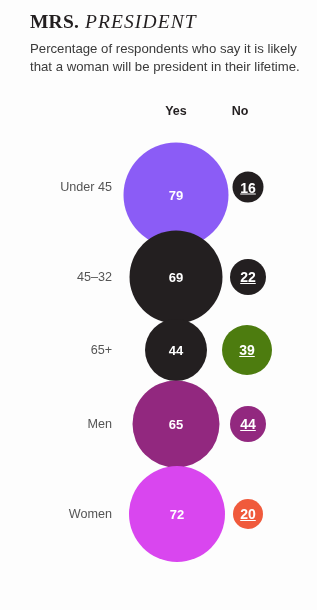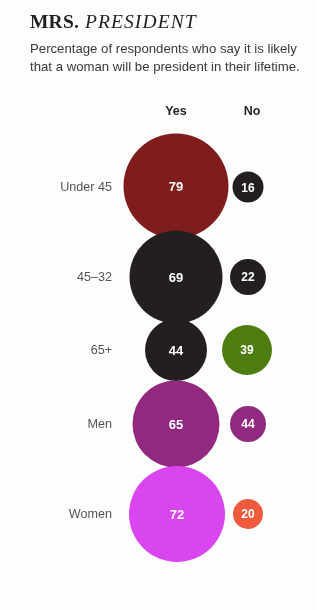--- a/index.html
+++ b/index.html
@@ -58,21 +58,21 @@
   .col-head {
     position: absolute;
     top: 104px;
     font-size: 12.5px;
     font-weight: bold;
     color: #231f20;
     text-align: right;
     transform: translateX(-50%);
   }
   .col-head.yes { left: 176px; }
-  .col-head.no  { left: 252px; }
+  .col-head.no  { left: 240px; }
 
   
   .row-label {
     position: absolute;
     right: 205px;
     font-size: 12.6px;
     color: #555555;
     white-space: nowrap;
     transform: translateY(-50%);
     text-align: right;
@@ -84,21 +84,21 @@
     border-radius: 50%;
     transform: translate(-50%, -50%);
     display: flex;
     align-items: center;
     justify-content: center;
     color: #ffffff;
     font-weight: bold;
     line-height: 1;
   }
   .bubble.yes { font-size: 13px; }
-  .bubble.no  { font-size: 12px; }
+  .bubble.no  { font-size: 14px; text-decoration: underline; }
 
   
   .source {
     position: absolute;
     left: 30px;
     top: 572px;
     font-size: 12.4px;
     color: #3a3a3a;
   }
 </style>
@@ -111,21 +111,21 @@
     <span class="strong">MRS.</span><span class="light"> PRESIDENT</span>
   </div>
 
   <div class="subtitle">Percentage of respondents who say it is likely that a woman will be president in their lifetime.</div>
 
   <div class="col-head yes">Yes</div>
   <div class="col-head no">No</div>
 
   <div id="rows-layer">
       <div class="row-label" style="top: 187px;">Under 45</div>
-      <div class="bubble yes" style="width: 105px; height: 105px; left: 176px; top: 186px; background: #7f1d1d;">79</div>
+      <div class="bubble yes" style="width: 105px; height: 105px; left: 176px; top: 195px; background: #8b5cf6;">79</div>
       <div class="bubble no" style="width: 31px; height: 31px; left: 248px; top: 187px; background: rgb(35, 31, 32);">16</div>
       <div class="row-label" style="top: 277px;">45–32</div>
       <div class="bubble yes" style="width: 93px; height: 93px; left: 176px; top: 277px; background: rgb(35, 31, 32);">69</div>
       <div class="bubble no" style="width: 36px; height: 36px; left: 248px; top: 277px; background: rgb(35, 31, 32);">22</div>
       <div class="row-label" style="top: 350px;">65+</div>
       <div class="bubble yes" style="width: 62px; height: 62px; left: 176px; top: 350px; background: rgb(35, 31, 32);">44</div>
       <div class="bubble no" style="width: 50px; height: 50px; left: 247px; top: 350px; background: #4d7c0f;">39</div>
       <div class="row-label" style="top: 424px;">Men</div>
       <div class="bubble yes" style="width: 87px; height: 87px; left: 176px; top: 424px; background: rgb(146, 40, 127);">65</div>
       <div class="bubble no" style="width: 36px; height: 36px; left: 248px; top: 424px; background: rgb(146, 40, 127);">44</div>

